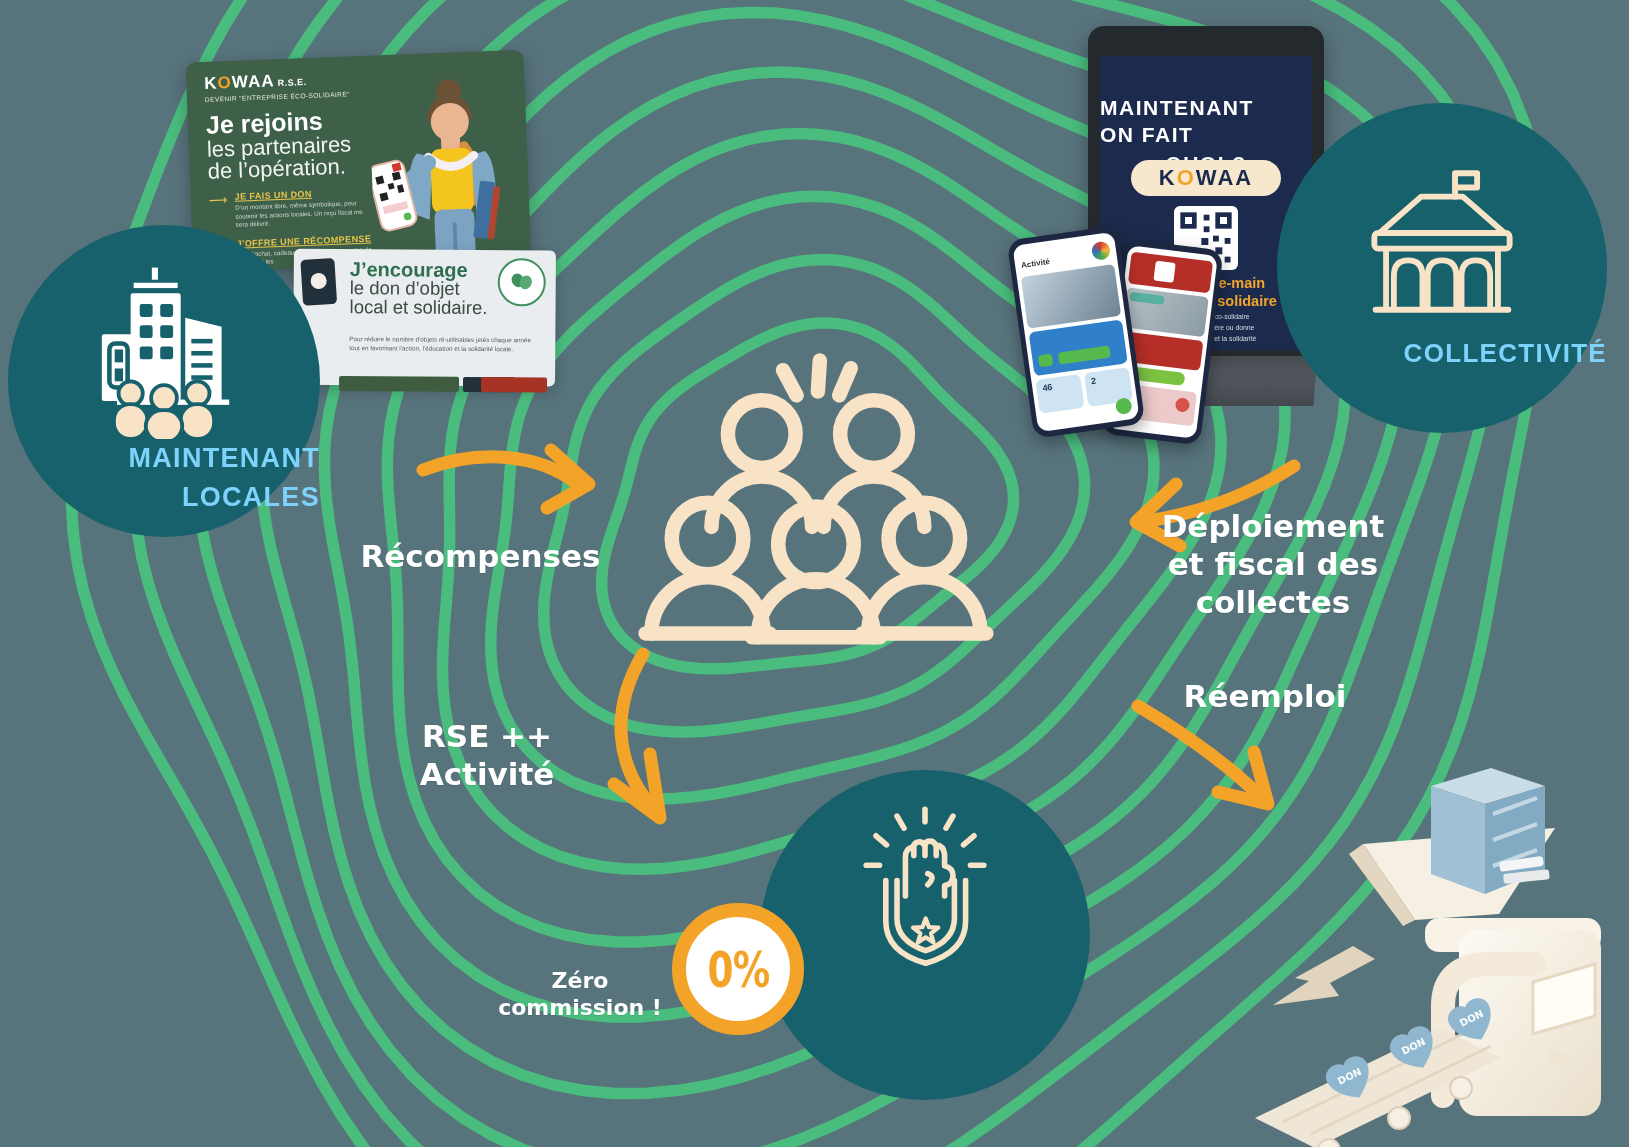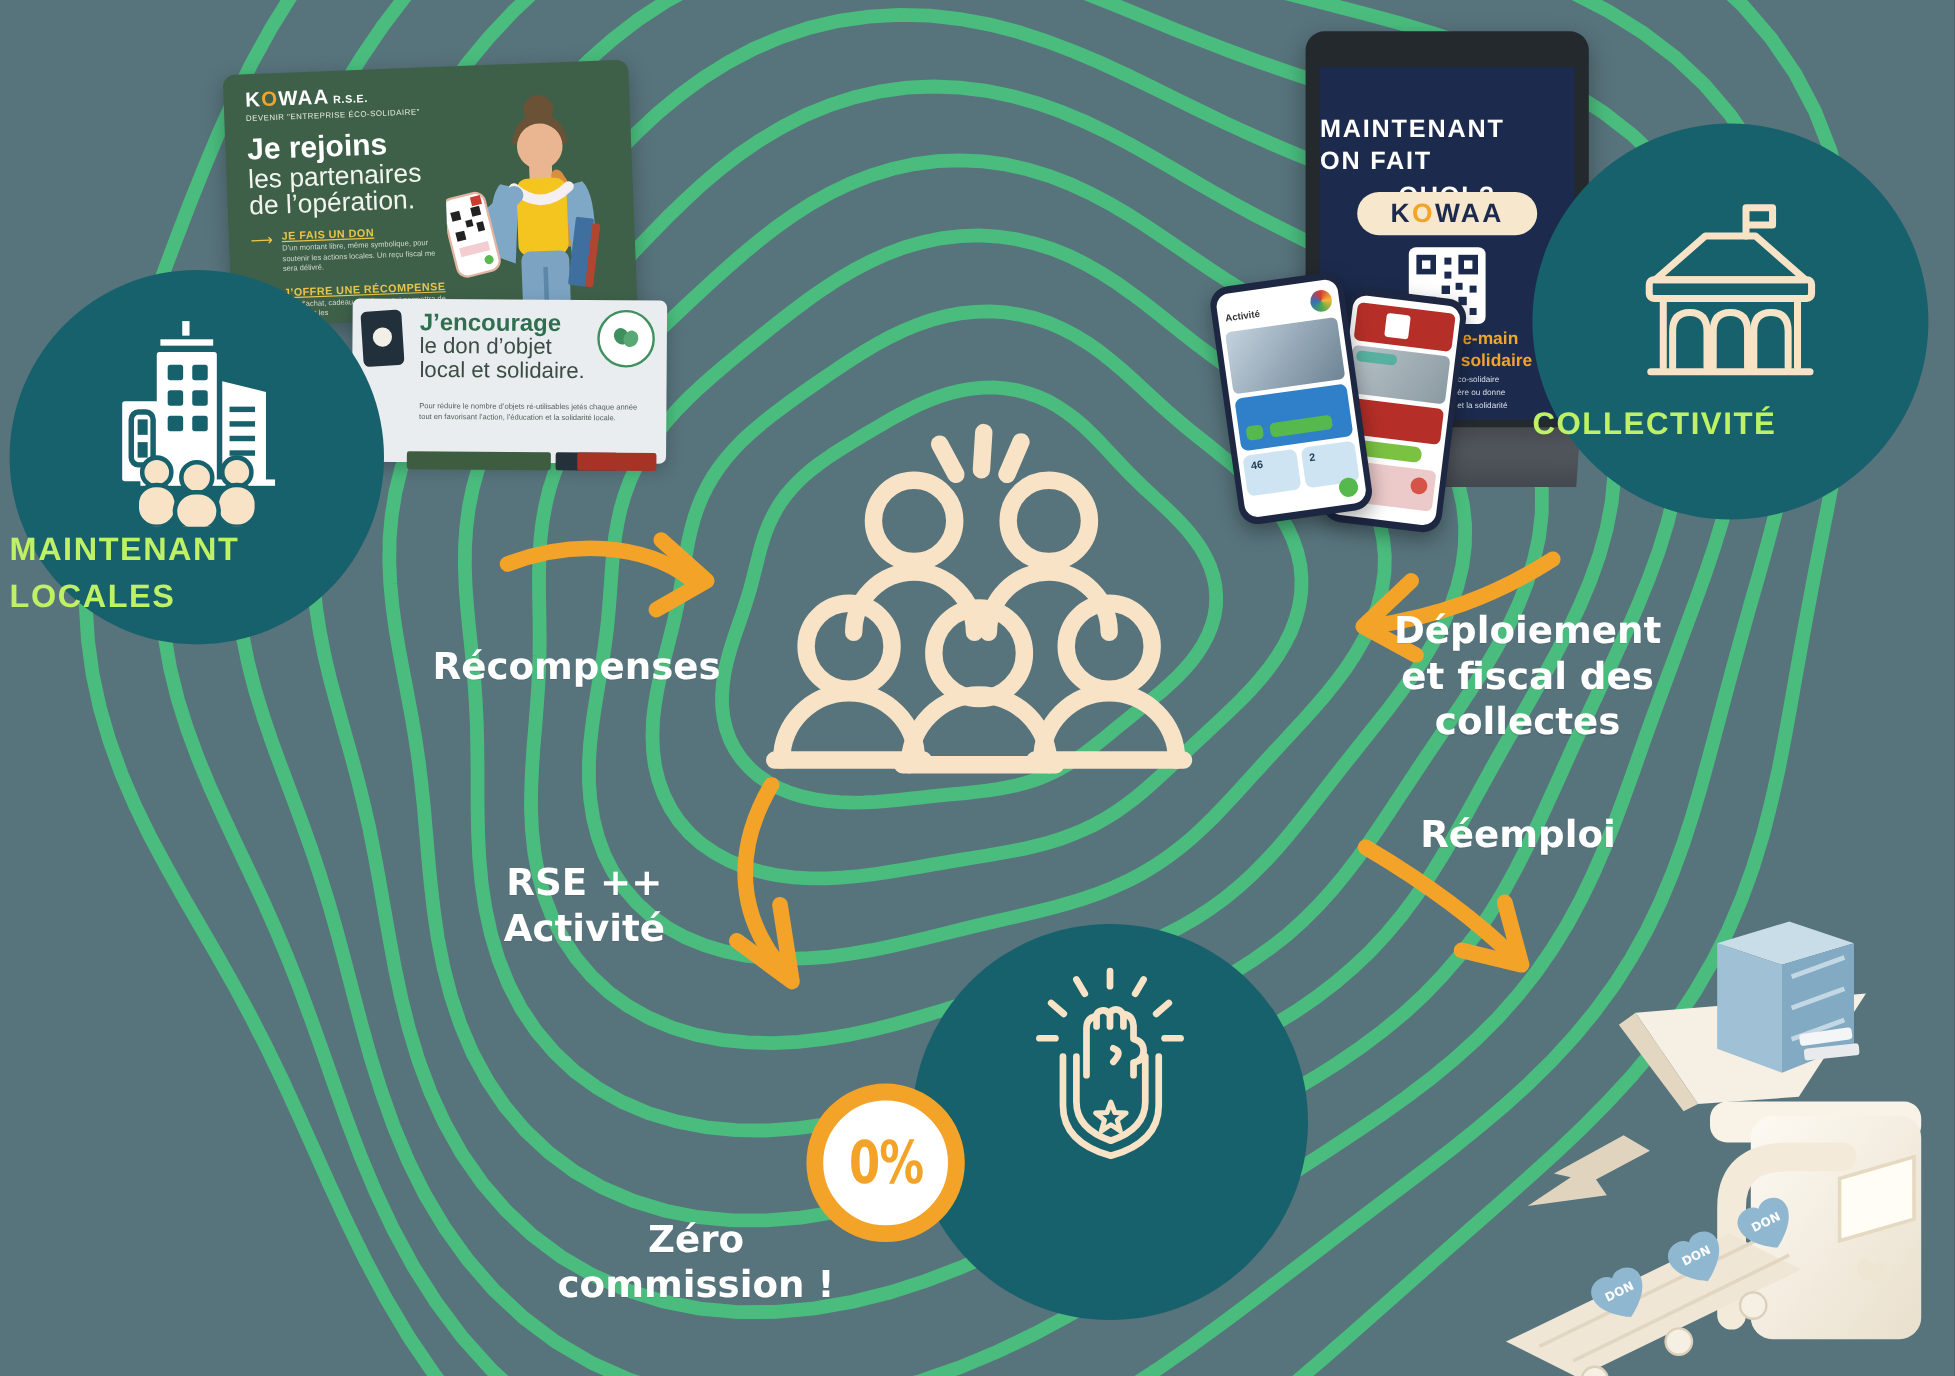--- a/index.html
+++ b/index.html
@@ -5,21 +5,21 @@
   html,body{margin:0;padding:0;background:#3c4f55;}
   .canvas{position:relative;width:1629px;height:1147px;overflow:hidden;
     background:#57737c;font-family:"Liberation Sans",sans-serif;}
   svg{display:block;}
 
   
   #contours{position:absolute;left:0;top:0;z-index:1;}
 
   
   .circle-node{position:absolute;border-radius:50%;background:#17616c;z-index:6;}
-  .node-label{position:absolute;width:100%;text-align:left;color:#bef264;
+  .node-label{position:absolute;width:100%;text-align:right;color:#7dd3fc;
     font-weight:bold;letter-spacing:1.3px;line-height:1.45;}
 
   
   .hand{position:absolute;z-index:7;color:#fff;text-align:center;font-weight:bold;
     font-family:"DejaVu Sans",sans-serif;line-height:1.22;text-shadow:0 1px 0 rgba(0,0,0,.08);}
 
   
   .arrow{position:absolute;z-index:7;}
   .arrow path,.arrow polyline{fill:none;stroke:#f4a329;stroke-width:13;
     stroke-linecap:round;stroke-linejoin:round;}
@@ -479,18 +479,18 @@
   <div class="hand" style="left:382px;top:718px;width:210px;font-size:31px;">
     <div>RSE ++</div>
       <div>Activité</div>
   </div>
   <div class="hand" style="left:1158px;top:508px;width:230px;font-size:31px;">
     <div>Déploiement</div>
       <div>et fiscal des</div>
       <div>collectes</div>
   </div>
   <div class="hand" style="left:1175px;top:678px;width:180px;font-size:31px;">Réemploi</div>
-  <div class="hand" style="left:455px;top:968px;width:250px;font-size:31px;margin-top:47px;">
+  <div class="hand" style="left:455px;top:968px;width:250px;font-size:22px;">
     <div>Zéro</div>
       <div>commission !</div>
   </div>
 
 </div>
 
 </body></html>

